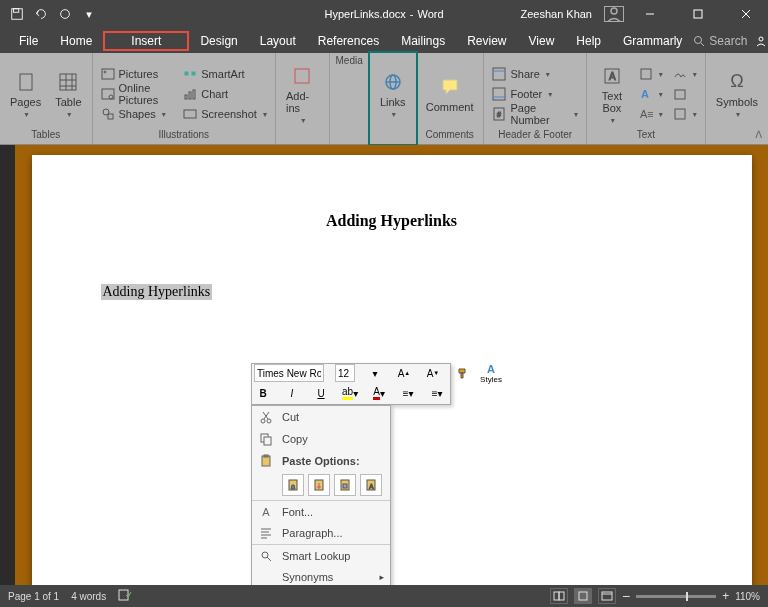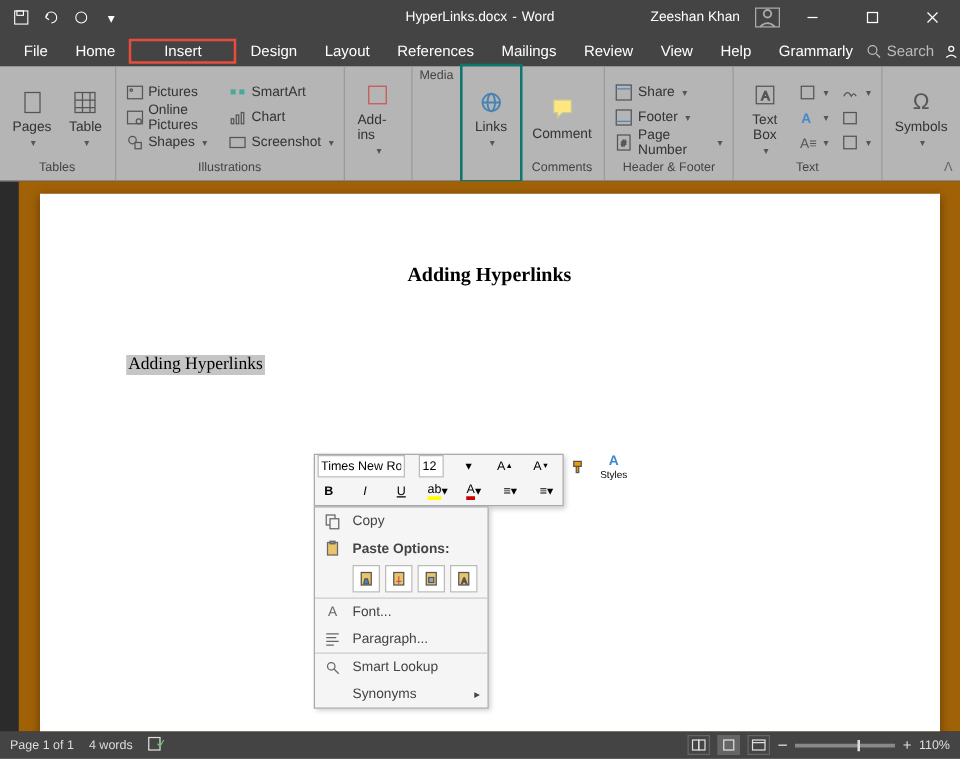--- a/index.html
+++ b/index.html
@@ -414,20 +414,31 @@
         <div class="mt-btn"><span style="border-bottom:3px solid #c00;">A</span>▾</div>
         <div class="mt-btn">≡▾</div>
         <div class="mt-btn">≡▾</div>
       </div>
     </div>
 
     <div class="ctx-menu">
       <div class="ctx-item">
           <div class="ctx-icon">
             <svg viewBox="0 0 14 14" fill="none" stroke="#666">
+              <circle cx="4" cy="11" r="2"></circle>
+              <circle cx="10" cy="11" r="2"></circle>
+              <line x1="5" y1="9" x2="10" y2="2"></line>
+              <line x1="9" y1="9" x2="4" y2="2"></line>
+            </svg>
+          </div>
+          <span>Cut</span>
+        </div>
+      <div class="ctx-item">
+          <div class="ctx-icon">
+            <svg viewBox="0 0 14 14" fill="none" stroke="#666">
               <rect x="2" y="2" width="7" height="8"></rect>
               <rect x="5" y="5" width="7" height="8" fill="#f5f5f5"></rect>
             </svg>
           </div>
           <span>Copy</span>
         </div>
       <div class="ctx-item">
           <div class="ctx-icon">
             <svg viewBox="0 0 14 14" fill="#e9c46a" stroke="#666">
               <rect x="3" y="2" width="8" height="10"></rect>

